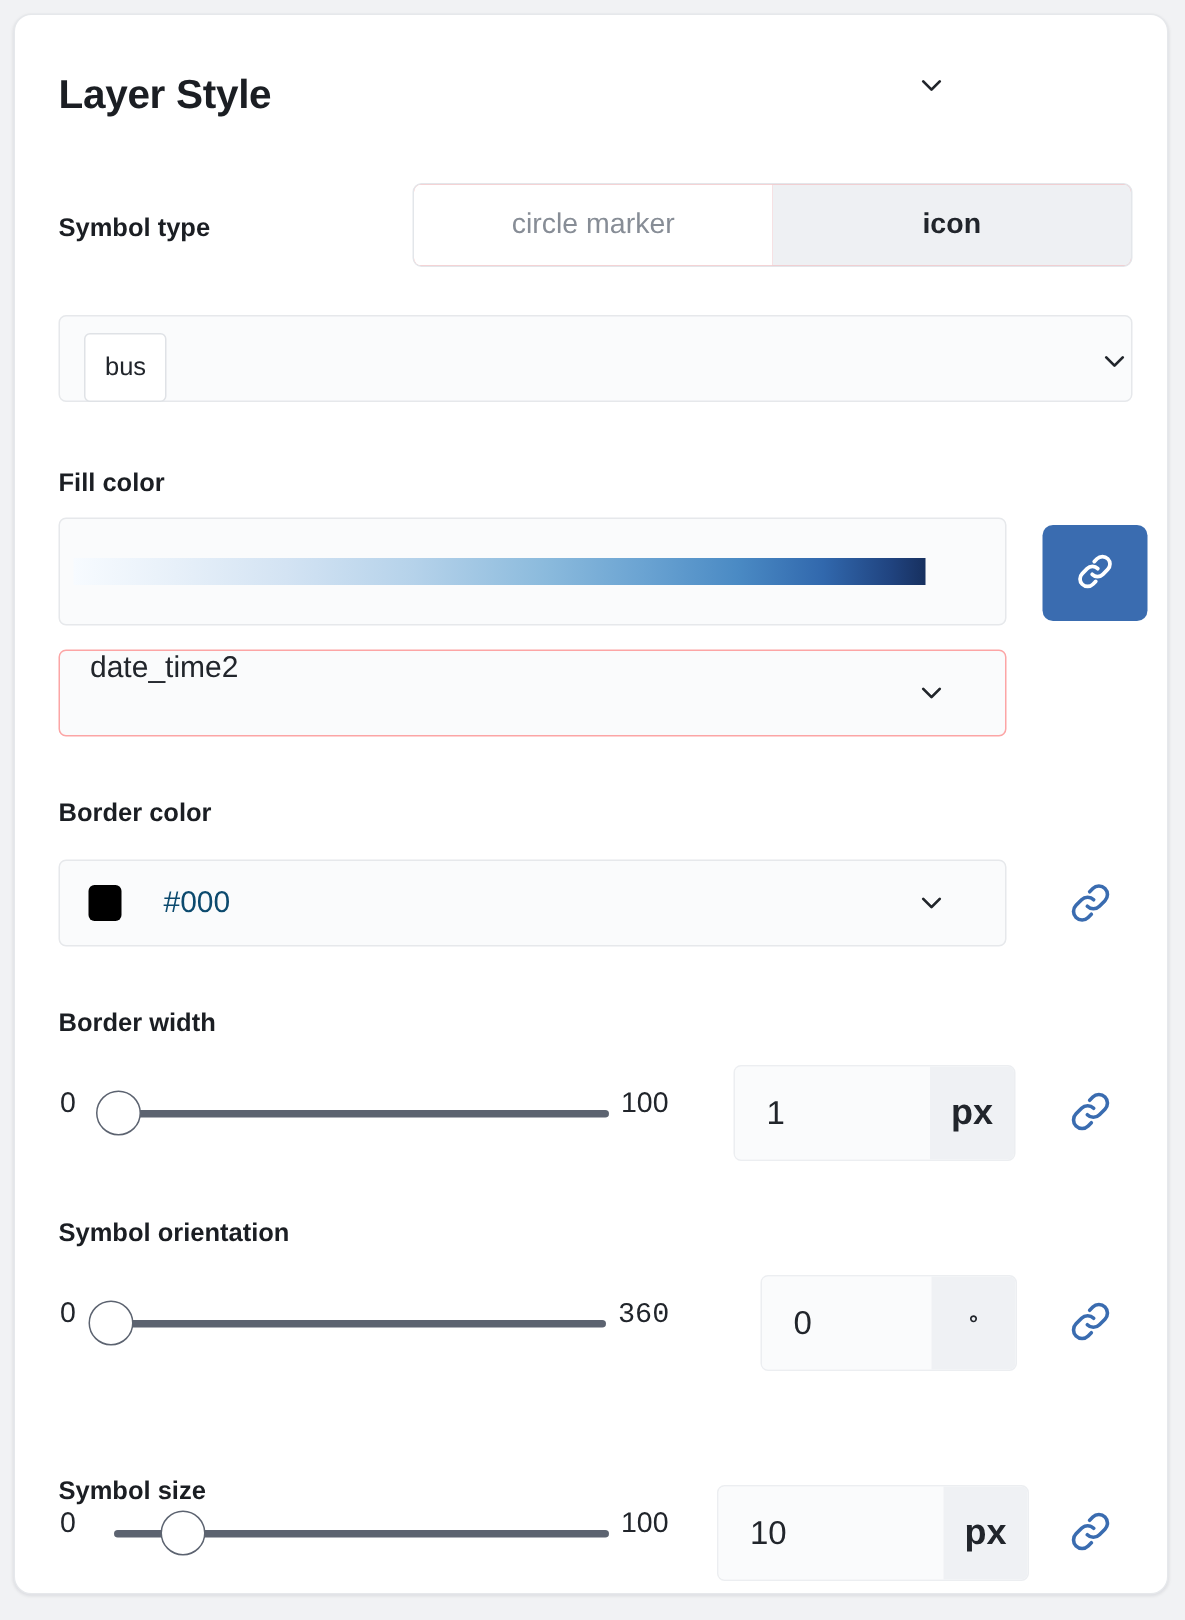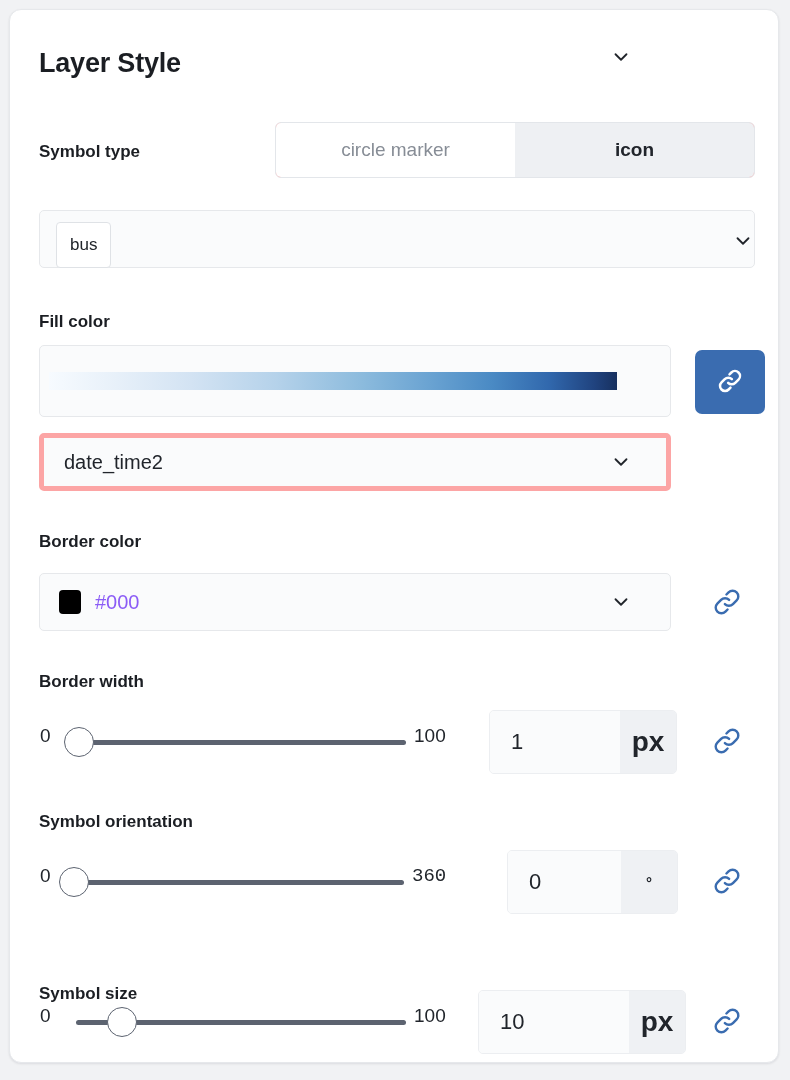--- a/index.html
+++ b/index.html
@@ -175,25 +175,24 @@
   }
 
   
   .field-select {
     position: absolute;
     left: 29px;
     top: 423px;
     width: 632px;
     height: 58px;
     background: #fafbfc;
-    border: 5px solid #fca5a5;
+    border: 1px solid #fca5a5;
     border-radius: 5px;
     box-sizing: border-box;
     display: flex;
-    align-items: center;
     cursor: pointer;
   }
   .field-select .val {
     margin-left: 20px;
     font-size: 20px;
     color: #21252b;
   }
   .fieldsel-chev { left: 600px; top: 441px; }
 
   
@@ -213,23 +212,23 @@
   }
   .swatch {
     margin-left: 19px;
     width: 22px;
     height: 24px;
     border-radius: 4px;
     background: #000000;
     flex: 0 0 auto;
   }
   .color-select .val {
-    margin-left: 14px;
+    margin-left: 28px;
     font-size: 20px;
-    color: #8b5cf6;
+    color: #0c4a6e;
   }
   .colorsel-chev { left: 600px; top: 581px; }
 
   
   .linkicon {
     position: absolute;
     width: 34px;
     height: 34px;
     cursor: pointer;
   }
@@ -297,21 +296,21 @@
     font-family: "Liberation Sans", sans-serif;
     min-width: 0;
   }
   .numfield .unit {
     flex: 0 0 auto;
     width: 56px;
     display: flex;
     align-items: center;
     justify-content: center;
     background: #eff1f4;
-    font-size: 28px;
+    font-size: 24px;
     font-weight: bold;
     color: #21252b;
   }
   .numfield .unit.deg {
     font-size: 15px;
     font-weight: bold;
   }
 </style>
 </head>
 <body>

